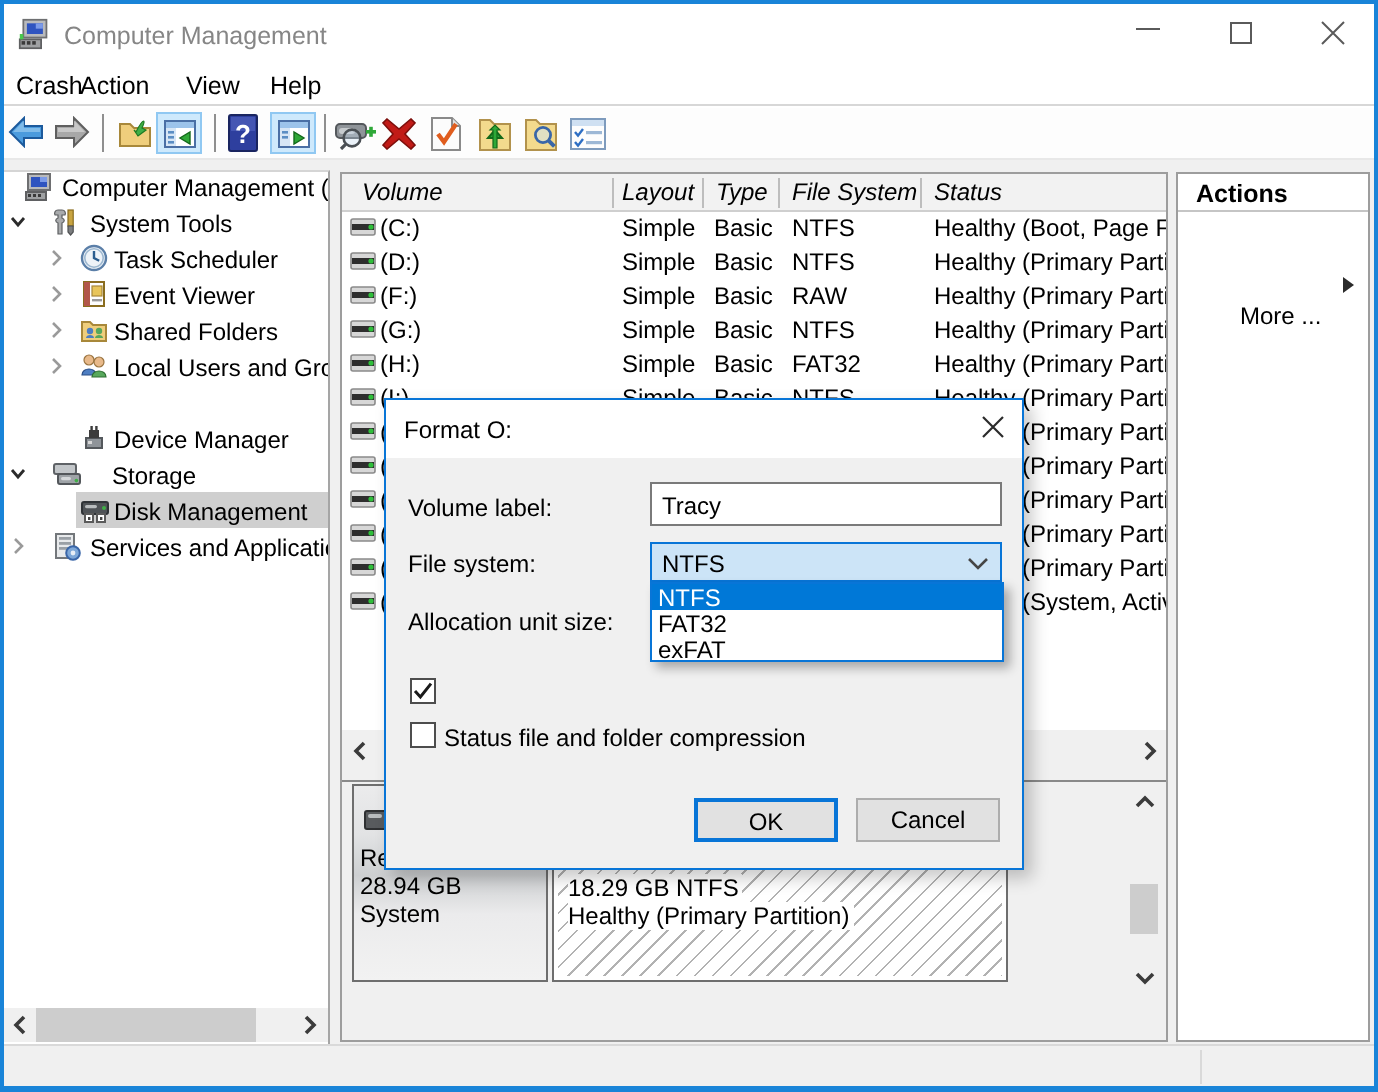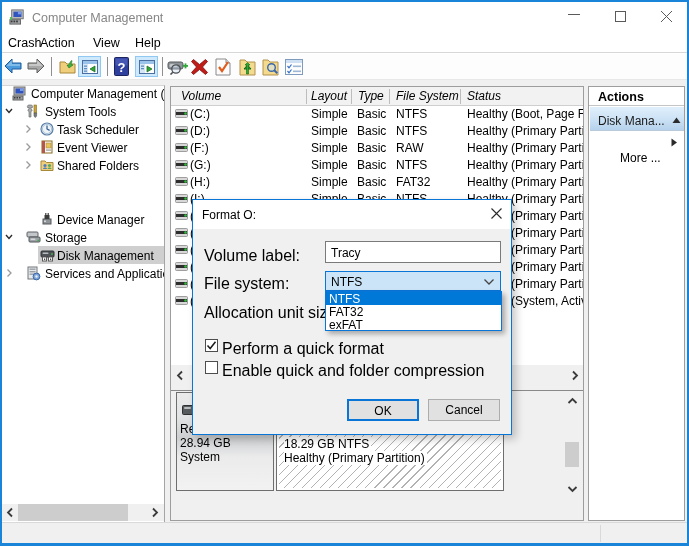--- a/index.html
+++ b/index.html
@@ -54,21 +54,21 @@
 
 #legend{position:absolute;left:0;top:411px;width:412px;height:22px;background:#f0f0f0;border-top:1px solid #a9a9a9;}
 
 #actions{left:588px;top:86px;width:97px;height:435px;background:#fff;border:1px solid #9d9d9d;}
 #act-grad{position:absolute;left:1px;top:20px;width:94px;height:24px;background:linear-gradient(180deg,#e0effb 0%,#cde3f5 50%,#b5d1ec 100%);border-bottom:1px solid #b9cadb;}
 
 #statusbar{left:2px;top:522px;width:685px;height:21px;background:#f0f0f0;border-top:1px solid #d9d9d9;}
 
 #dlg{left:192px;top:199px;width:320px;height:236px;background:#f0f0f0;border:1px solid #0875d7;box-shadow:4px 4px 8px rgba(0,0,0,0.22);z-index:50;}
 #dlg-title{position:absolute;left:0;top:0;width:318px;height:29px;background:#fff;}
-.dlbl{position:absolute;left:11px;font-size:16px;white-space:nowrap;}
+.dlbl{position:absolute;left:11px;font-size:12px;white-space:nowrap;}
 #txtinput{position:absolute;left:132px;top:41px;width:176px;height:22px;background:#fff;border:1px solid #7a7a7a;}
 #combo{position:absolute;left:132px;top:71px;width:176px;height:20px;background:#cce4f7;border:1px solid #0875d7;}
 #ddl{position:absolute;left:132px;top:91px;width:177px;height:40px;background:#fff;border:1px solid #0875d7;box-shadow:3px 3px 5px rgba(0,0,0,0.3);z-index:60;}
 .cb{position:absolute;left:12px;width:13px;height:13px;background:#fff;border:1px solid #4d4d4d;}
 .btn{position:absolute;top:199px;width:73px;height:22px;background:#e1e1e1;font-size:12px;text-align:center;line-height:20px;}
 </style>
 </head>
 <body>
 <div class="abs" id="mainbg"></div>
 
@@ -230,41 +230,53 @@
       </svg>
   <svg class="abs" style="left:38px;top:0px" width="14" height="14" viewBox="0 0 14 14">
    <path d="M1,3 L5,3 L6.5,4.5 L13,4.5 L13,12.5 L1,12.5 Z" fill="#efce7c" stroke="#a8883a"></path>
    <circle cx="5" cy="7.5" r="1.6" fill="#4e7ec2"></circle>
         <path d="M3,11 C3,9 7,9 7,11 Z" fill="#4e7ec2"></path>
    <circle cx="9.5" cy="7.5" r="1.6" fill="#58a85c"></circle>
         <path d="M7.5,11 C7.5,9 11.5,9 11.5,11 Z" fill="#58a85c"></path>
   </svg>
   <div class="lbl" style="left:55px">Shared Folders</div>
  </div>
+ <div class="trow" style="top:90px">
+  <svg class="chev" style="left:21px" viewBox="0 0 10 10">
+        <path d="M3.5,1.5 L7,5 L3.5,8.5" fill="none" stroke="#9a9a9a" stroke-width="1.3"></path>
+      </svg>
+  <svg class="abs" style="left:38px;top:0px" width="14" height="14" viewBox="0 0 14 14">
+   <circle cx="4.5" cy="4" r="2.5" fill="#e8b98a" stroke="#9a7440" stroke-width="0.6"></circle>
+   <path d="M1,11.5 C1,7.5 8,7.5 8,11.5 Z" fill="#4e7ec2" stroke="#2b4f86" stroke-width="0.6"></path>
+   <circle cx="9.5" cy="5" r="2.5" fill="#e8b98a" stroke="#9a7440" stroke-width="0.6"></circle>
+   <path d="M6,12.5 C6,8.5 13,8.5 13,12.5 Z" fill="#58a85c" stroke="#2f6f33" stroke-width="0.6"></path>
+  </svg>
+  <div class="lbl" style="left:55px">Local Users and Gro</div>
+ </div>
  <div class="trow" style="top:126px">
   <svg class="abs" style="left:38px;top:0px" width="14" height="14" viewBox="0 0 14 14">
    <rect x="3" y="7" width="8" height="5" fill="#8f9499" stroke="#54585c"></rect>
    <rect x="4.5" y="3" width="5" height="4" fill="#3c3c3c"></rect>
    <rect x="5.2" y="1" width="1.2" height="2.5" fill="#3c3c3c"></rect>
         <rect x="7.6" y="1" width="1.2" height="2.5" fill="#3c3c3c"></rect>
    <rect x="4" y="8.5" width="2" height="1.5" fill="#d8d8d8"></rect>
   </svg>
   <div class="lbl" style="left:55px">Device Manager</div>
  </div>
  <div class="trow" style="top:144px">
   <svg class="chev" style="left:2px" viewBox="0 0 10 10">
         <path d="M2,3 L5,6.5 L8,3" fill="none" stroke="#2b2b2b" stroke-width="1.4"></path>
       </svg>
   <svg class="abs" style="left:24px;top:0px" width="15" height="14" viewBox="0 0 15 14">
    <rect x="1" y="2" width="11" height="5" rx="1" fill="#c3c7ca" stroke="#5f6367"></rect>
    <rect x="3" y="7" width="11" height="5" rx="1" fill="#9ea3a7" stroke="#53575b"></rect>
    <rect x="4.5" y="8.5" width="5" height="1.6" rx="0.8" fill="#d5d8da"></rect>
    <circle cx="12.2" cy="10.3" r="0.9" fill="#3fae46"></circle>
   </svg>
-  <div class="lbl" style="left:43px">Storage</div>
+  <div class="lbl" style="left:54px">Storage</div>
  </div>
  <div class="trow" style="top:162px">
   <svg class="abs" style="left:38px;top:0px" width="15" height="14" viewBox="0 0 15 14">
    <rect x="1" y="3" width="13" height="6" rx="1" fill="#4e5256" stroke="#2e3236"></rect>
    <rect x="2.5" y="4.5" width="6" height="1.6" rx="0.8" fill="#b8bcbe"></rect>
    <circle cx="12" cy="6" r="1" fill="#3fae46"></circle>
    <rect x="2.5" y="9" width="4" height="4" fill="#fff" stroke="#5a5a5a"></rect>
    <rect x="8.5" y="9" width="4" height="4" fill="#fff" stroke="#5a5a5a"></rect>
    <rect x="4" y="10.5" width="1.2" height="1.5" fill="#444"></rect>
         <rect x="10" y="10.5" width="1.2" height="1.5" fill="#444"></rect>
@@ -487,26 +499,20 @@
    <svg class="abs" style="left:2px;top:93px" width="11" height="10" viewBox="0 0 11 10">
           <path d="M1.5,3 L5.5,7 L9.5,3" fill="none" stroke="#3b3b3b" stroke-width="1.8"></path>
         </svg>
   </div>
  </div>
 </div>
 
 <div class="abs" id="actions">
  <div class="tx" style="left:9px;top:3px;font-weight:bold;font-size:12.5px">Actions</div>
  <div class="abs" style="left:0;top:18px;width:95px;height:1px;background:#c5c5c5"></div>
- <div id="act-grad">
-  <div class="tx" style="left:8px;top:7px;color:#1a1a1a">Disk Mana...</div>
-  <svg class="abs" style="left:82px;top:10px" width="9" height="7" viewBox="0 0 9 7">
-        <path d="M4.5,0.5 L8.5,6 L0.5,6 Z" fill="#2b2b2b"></path>
-      </svg>
- </div>
  <div class="tx" style="left:31px;top:64px">More ...</div>
  <svg class="abs" style="left:82px;top:51px" width="7" height="9" viewBox="0 0 7 9">
       <path d="M0.5,0.5 L6,4.5 L0.5,8.5 Z" fill="#2b2b2b"></path>
     </svg>
 </div>
 
 <div class="abs" id="statusbar">
     <div class="abs" style="left:598px;top:2px;width:1px;height:17px;background:#d9d9d9"></div>
   </div>
 
@@ -534,23 +540,22 @@
         <div class="tx" style="left:3px;top:0px;color:#fff">NTFS</div>
       </div>
   <div class="tx" style="left:3px;top:13px">FAT32</div>
   <div class="tx" style="left:3px;top:26px">exFAT</div>
  </div>
  <div class="cb" style="top:139px">
       <svg width="11" height="11" viewBox="0 0 11 11" style="position:absolute;left:0;top:0">
         <path d="M1.5,5.5 L4.2,8.5 L9.5,1.8" fill="none" stroke="#1a1a1a" stroke-width="1.5"></path>
       </svg>
     </div>
- <div class="dlbl" style="left:29px;top:140px">Perform a quick format</div>
  <div class="cb" style="top:161px"></div>
- <div class="dlbl" style="left:29px;top:162px">Enable quick and folder compression</div>
+ <div class="dlbl" style="left:29px;top:162px">Status file and folder compression</div>
  <div class="btn" style="left:154px;width:72px;height:22px;border:2px solid #0875d7">OK</div>
  <div class="btn" style="left:235px;width:72px;height:22px;border:1px solid #adadad">Cancel</div>
 </div>
 
 <div class="abs" id="b-top"></div>
 <div class="abs" id="b-left"></div>
 <div class="abs" id="b-right"></div>
 <div class="abs" id="b-bot"></div>
 
 </body></html>

